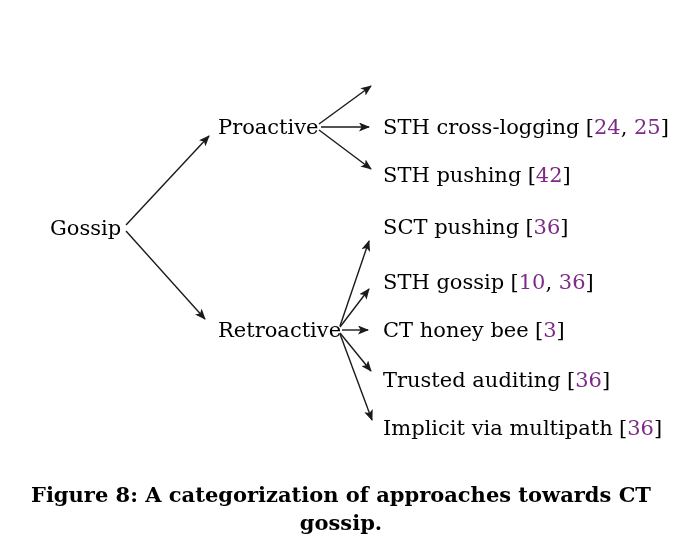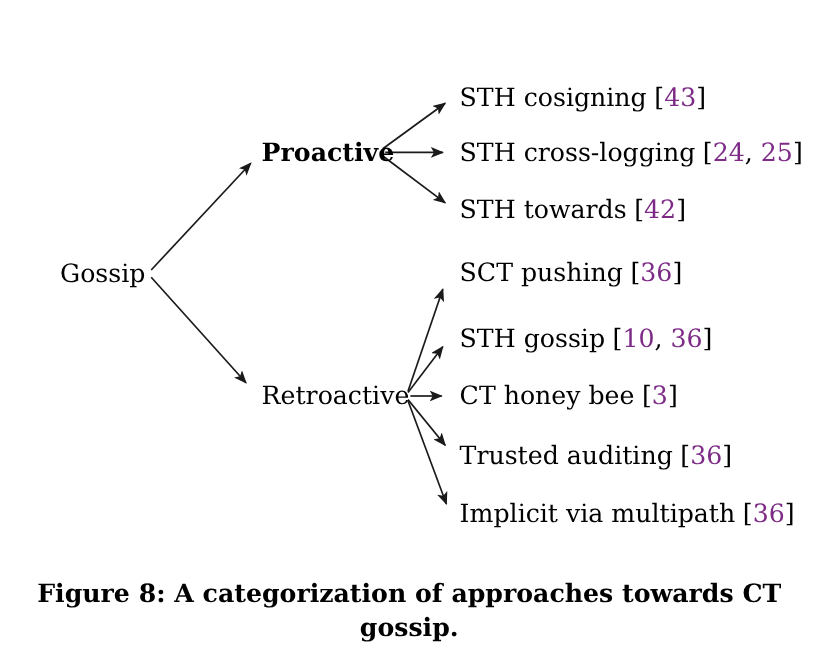--- a/index.html
+++ b/index.html
@@ -70,33 +70,30 @@
 
     <line x1="340" y1="326" x2="369" y2="241" marker-end="url(#arrow)"></line>
     <line x1="340" y1="327" x2="369" y2="289" marker-end="url(#arrow)"></line>
     <line x1="342" y1="330" x2="368" y2="330" marker-end="url(#arrow)"></line>
     <line x1="340" y1="333" x2="371" y2="371" marker-end="url(#arrow)"></line>
     <line x1="340" y1="334" x2="372" y2="420" marker-end="url(#arrow)"></line>
   </svg>
 
   <div class="node" style="left:50px; top:215px;">Gossip</div>
 
-  <div class="node" style="left:218px; top:114px;font-weight:bold;">Proactive</div>
+  <div class="node" style="left:218px; top:114px;">Proactive</div>
   <div class="node" style="left:218px; top:317px;">Retroactive</div>
 
-  <div class="node leaf" style="left:383px; top:68px;">
-    <span class="lbl">STH cosigning</span><span class="br open">[</span><span class="cite">43</span><span class="br">]</span>
-  </div>
 
   <div class="node leaf" style="left:383px; top:114px;text-align:center;">
     <span class="lbl">STH cross-logging</span><span class="br open">[</span><span class="cite">24</span><span class="sep">, </span><span class="cite">25</span><span class="br">]</span>
   </div>
 
   <div class="node leaf" style="left:383px; top:162px;">
-    <span class="lbl">STH towards</span><span class="br open">[</span><span class="cite">42</span><span class="br">]</span>
+    <span class="lbl">STH pushing</span><span class="br open">[</span><span class="cite">42</span><span class="br">]</span>
   </div>
 
   <div class="node leaf" style="left:383px; top:214px;">
     <span class="lbl">SCT pushing</span><span class="br open">[</span><span class="cite">36</span><span class="br">]</span>
   </div>
 
   <div class="node leaf" style="left:383px; top:269px;">
     <span class="lbl">STH gossip</span><span class="br open">[</span><span class="cite">10</span><span class="sep">, </span><span class="cite">36</span><span class="br">]</span>
   </div>
 

